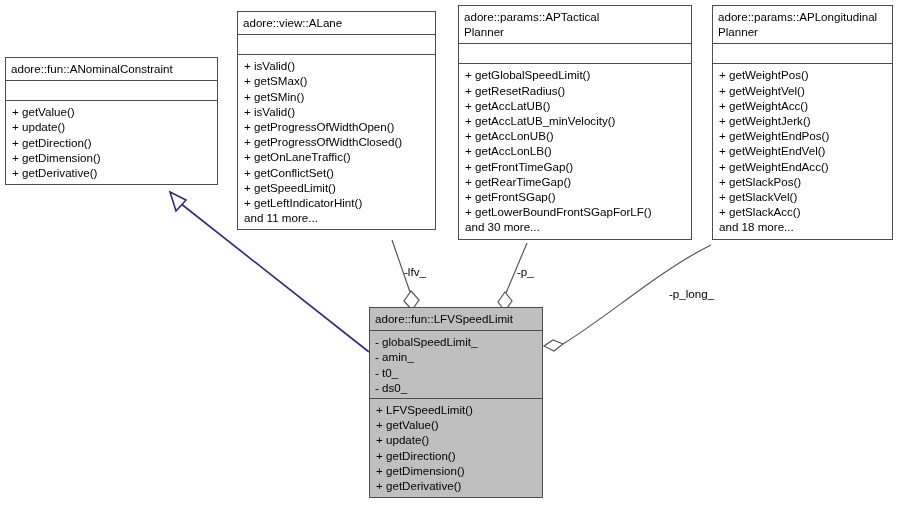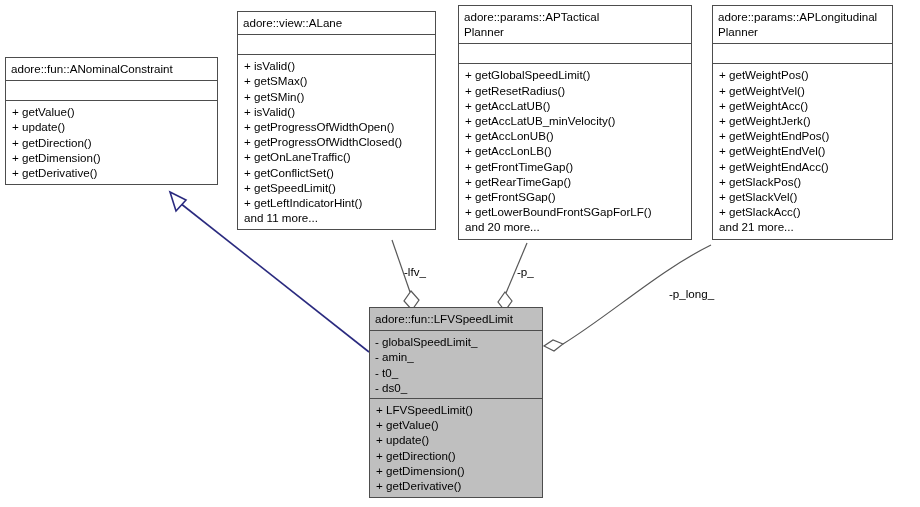--- a/index.html
+++ b/index.html
@@ -139,40 +139,40 @@
       <div class="member">+ getGlobalSpeedLimit()</div>
       <div class="member">+ getResetRadius()</div>
       <div class="member">+ getAccLatUB()</div>
       <div class="member">+ getAccLatUB_minVelocity()</div>
       <div class="member">+ getAccLonUB()</div>
       <div class="member">+ getAccLonLB()</div>
       <div class="member">+ getFrontTimeGap()</div>
       <div class="member">+ getRearTimeGap()</div>
       <div class="member">+ getFrontSGap()</div>
       <div class="member">+ getLowerBoundFrontSGapForLF()</div>
-      <div class="member">and 20 more...</div>
+      <div class="member">and 30 more...</div>
     </div>
   </div>
 
   <div class="umlbox" style="left:712px; top:5px; width:181px;">
     <div class="uml-title">adore::params::APLongitudinal
 Planner</div>
     <div class="uml-attrs empty"></div>
     <div class="uml-ops">
       <div class="member">+ getWeightPos()</div>
       <div class="member">+ getWeightVel()</div>
       <div class="member">+ getWeightAcc()</div>
       <div class="member">+ getWeightJerk()</div>
       <div class="member">+ getWeightEndPos()</div>
       <div class="member">+ getWeightEndVel()</div>
       <div class="member">+ getWeightEndAcc()</div>
       <div class="member">+ getSlackPos()</div>
       <div class="member">+ getSlackVel()</div>
       <div class="member">+ getSlackAcc()</div>
-      <div class="member">and 21 more...</div>
+      <div class="member">and 18 more...</div>
     </div>
   </div>
 
   <div class="umlbox filled" style="left:369px; top:307px; width:174px;">
     <div class="uml-title">adore::fun::LFVSpeedLimit</div>
     <div class="uml-attrs">
       <div class="member">- globalSpeedLimit_</div>
       <div class="member">- amin_</div>
       <div class="member">- t0_</div>
       <div class="member">- ds0_</div>

